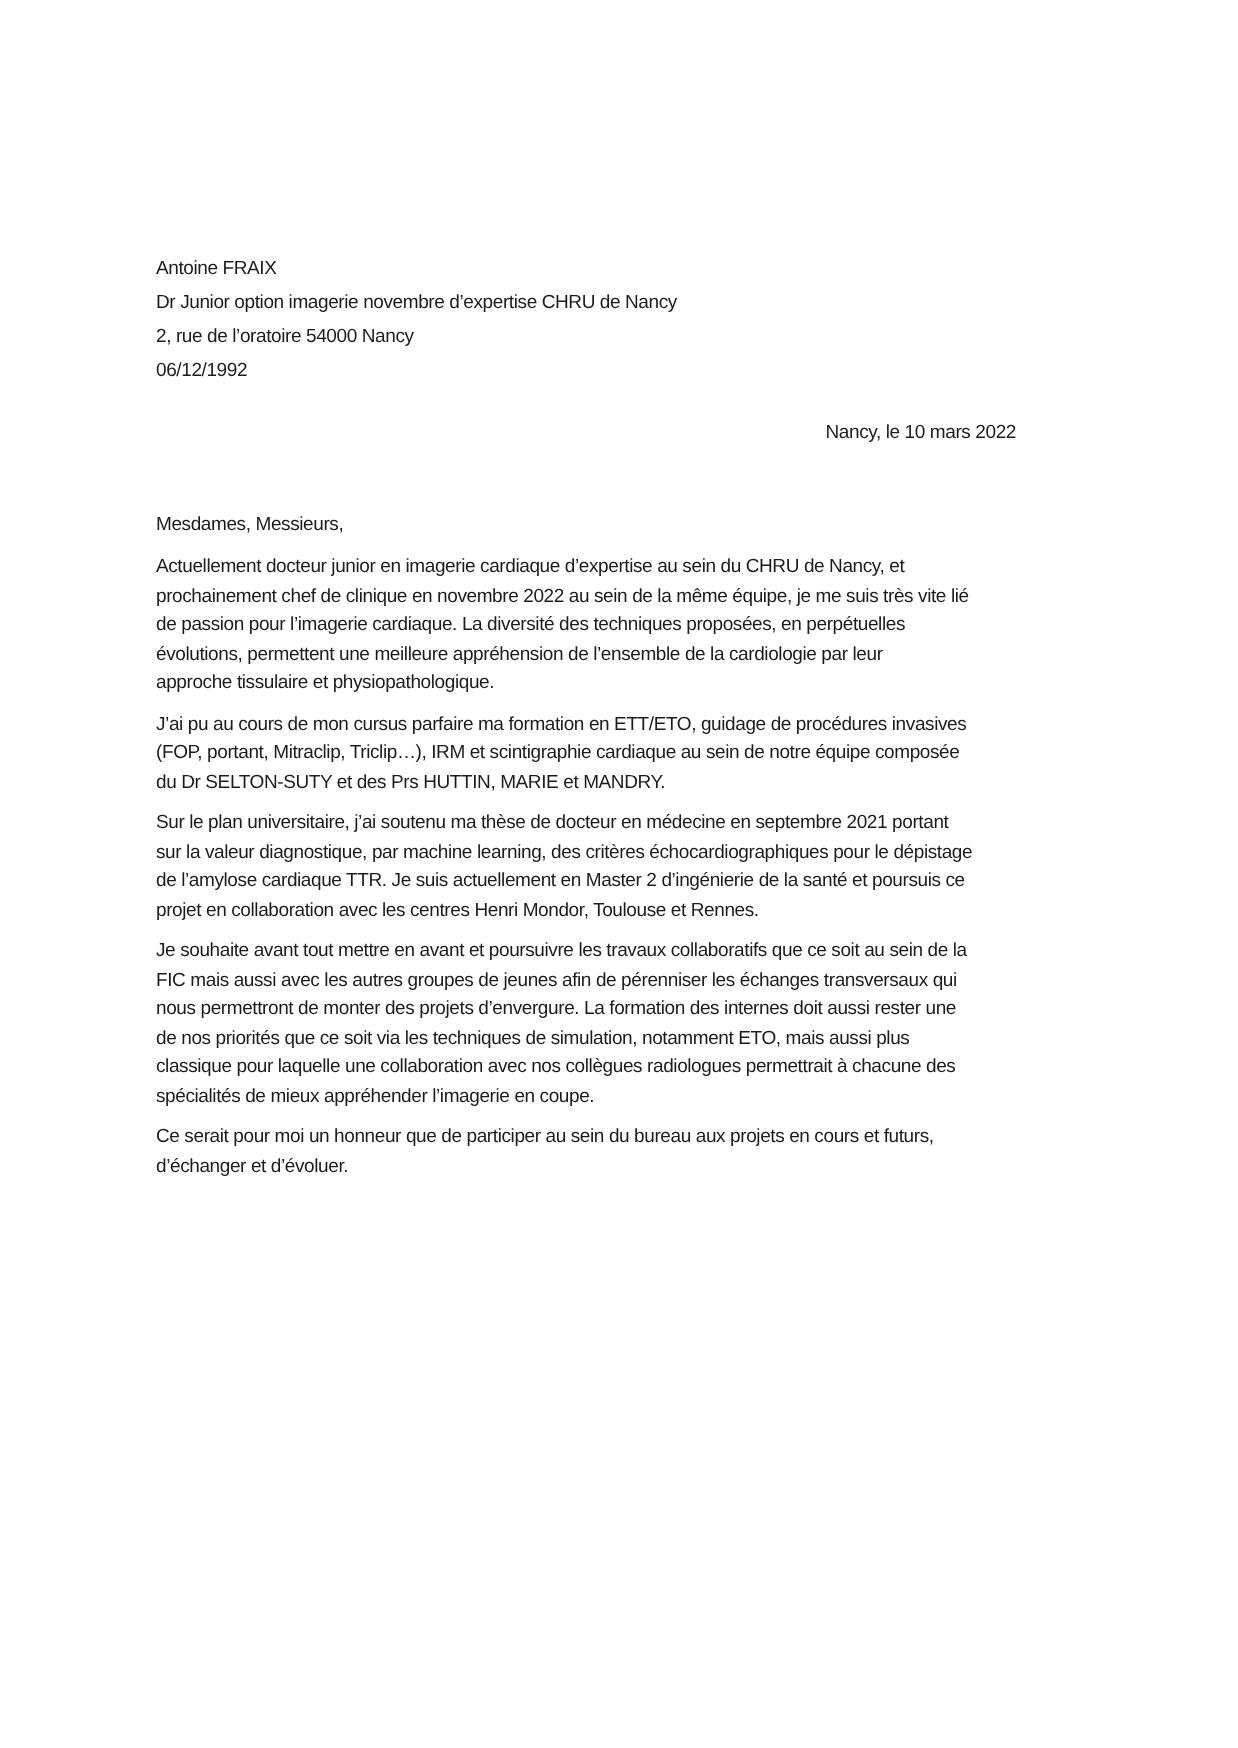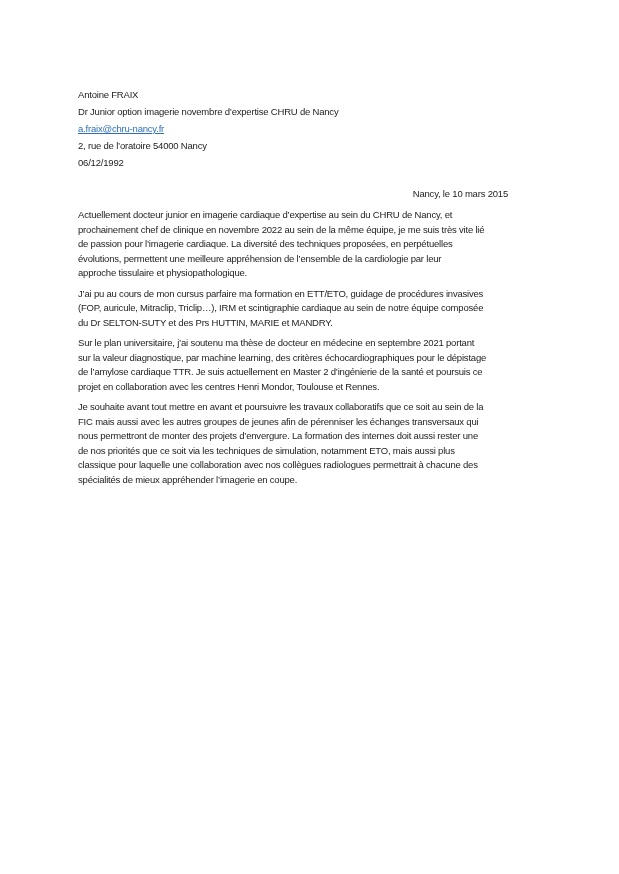--- a/index.html
+++ b/index.html
@@ -5,20 +5,21 @@
   html,body{margin:0;padding:0;background:#ffffff;}
   .page{
     position:relative;
     width:619px;height:612px;
     background:#ffffff;
     font-family:"Liberation Sans",sans-serif;
     font-size:9.5px;
     letter-spacing:-0.2px;
     color:#1c1c1c;
     overflow:hidden;
+    margin-top:40px;
   }
   .content{position:absolute;left:78px;top:86px;width:497px;}
   .hdr-line{line-height:17px;}
   .hdr-line a{color:#2e6fb7;text-decoration:underline;cursor:pointer;}
   .dateline{margin-top:14px;width:430px;text-align:right;line-height:17px;}
   .subject{margin-top:28px;line-height:17px;}
   .salutation{margin-top:29px;line-height:17px;}
   .para{white-space:pre-line;line-height:14.5px;margin:7px 0 0 0;}
   .para.follow{margin-top:6px;}
   .closing{white-space:pre-line;line-height:14.5px;margin-top:20px;}
@@ -29,47 +30,49 @@
 </head>
 <body>
 
 <div class="page">
 
   <div class="content">
 
     <div>
       <div class="hdr-line">Antoine FRAIX</div>
       <div class="hdr-line">Dr Junior option imagerie novembre d’expertise CHRU de Nancy</div>
-      <div class="hdr-line"><a>a.fraix@chru-nancy.fr</a></div>
       <div class="hdr-line">2, rue de l’oratoire 54000 Nancy</div>
       <div class="hdr-line">06/12/1992</div>
     </div>
 
-    <div class="dateline">Nancy, le 10 mars 2015</div>
+    <div class="dateline">Nancy, le 10 mars 2022</div>
 
 
+    <div class="salutation">Mesdames, Messieurs,</div>
 
     <div class="para follow">Actuellement docteur junior en imagerie cardiaque d’expertise au sein du CHRU de Nancy, et
 prochainement chef de clinique en novembre 2022 au sein de la même équipe, je me suis très vite lié
 de passion pour l’imagerie cardiaque. La diversité des techniques proposées, en perpétuelles
 évolutions, permettent une meilleure appréhension de l’ensemble de la cardiologie par leur
 approche tissulaire et physiopathologique.</div>
     <div class="para follow">J’ai pu au cours de mon cursus parfaire ma formation en ETT/ETO, guidage de procédures invasives
-(FOP, auricule, Mitraclip, Triclip…), IRM et scintigraphie cardiaque au sein de notre équipe composée
+(FOP, portant, Mitraclip, Triclip…), IRM et scintigraphie cardiaque au sein de notre équipe composée
 du Dr SELTON-SUTY et des Prs HUTTIN, MARIE et MANDRY.</div>
     <div class="para follow">Sur le plan universitaire, j’ai soutenu ma thèse de docteur en médecine en septembre 2021 portant
 sur la valeur diagnostique, par machine learning, des critères échocardiographiques pour le dépistage
 de l’amylose cardiaque TTR. Je suis actuellement en Master 2 d’ingénierie de la santé et poursuis ce
 projet en collaboration avec les centres Henri Mondor, Toulouse et Rennes.</div>
     <div class="para follow">Je souhaite avant tout mettre en avant et poursuivre les travaux collaboratifs que ce soit au sein de la
 FIC mais aussi avec les autres groupes de jeunes afin de pérenniser les échanges transversaux qui
 nous permettront de monter des projets d’envergure. La formation des internes doit aussi rester une
 de nos priorités que ce soit via les techniques de simulation, notamment ETO, mais aussi plus
 classique pour laquelle une collaboration avec nos collègues radiologues permettrait à chacune des
 spécialités de mieux appréhender l’imagerie en coupe.</div>
+    <div class="para follow">Ce serait pour moi un honneur que de participer au sein du bureau aux projets en cours et futurs,
+d’échanger et d’évoluer.</div>
 
 
   </div>
 
   <div class="sig">
     <span>
       <svg width="122" height="53" viewBox="0 0 122 53" xmlns="http://www.w3.org/2000/svg">
         <g fill="none" stroke="#2d2d2d" stroke-width="1.1" stroke-linecap="round" stroke-linejoin="round">
           <path d="M3,46 C40,35 85,18 115,9 l-9,2"></path>
           <path d="M6,52 C28,46 52,38 74,31"></path>

